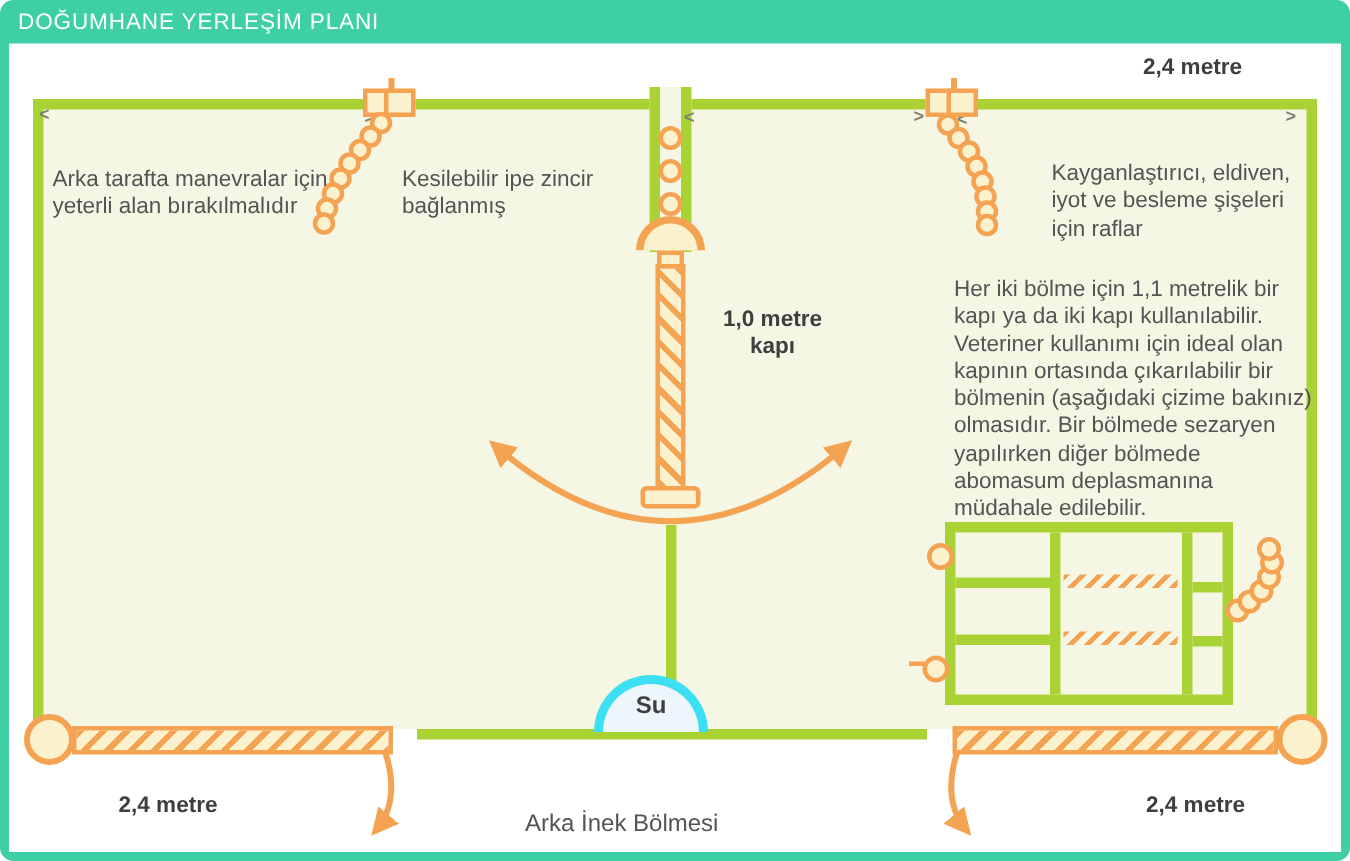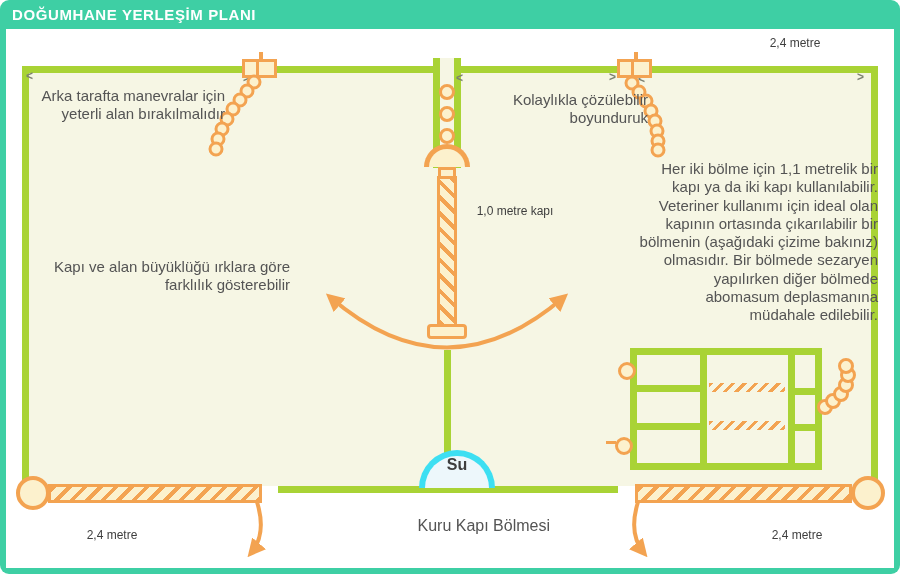--- a/index.html
+++ b/index.html
@@ -6,49 +6,49 @@
     --teal:#3ecfa4; --wall:#a9d335; --orange:#f3a351; --cream:#f6f6e4;
     --shape:#fcf1cd; --cyan:#3ddff2; --cyan-fill:#edf7fb;
     --text:#545454; --text-dark:#3e3e3e; --marker:#7c8170;
   }
   *{margin:0;padding:0;box-sizing:content-box;}
   body{font-family:"Liberation Sans",sans-serif;background:#fff;}
   .stage{position:relative;width:900px;height:574px;background:var(--teal,#3ecfa4);
          border-radius:9px;overflow:hidden;}
   .abs{position:absolute;}
   .titlebar{position:absolute;left:0;top:0;width:900px;height:29px;}
-  .title{position:absolute;left:12px;top:6px;color:#ffffff;font-weight:bold;
+  .title{position:absolute;left:12px;top:6px;color:#ffffff;font-weight:normal;
          font-size:15px;letter-spacing:.6px;}
   .panel{position:absolute;left:6px;top:29px;width:888px;height:539px;background:#ffffff;}
   .room{position:absolute;left:22px;top:66px;width:856px;height:420px;background:var(--cream);}
   .wall{position:absolute;background:var(--wall);}
-  .note{position:absolute;color:var(--text);font-size:15px;line-height:1.22;text-align:right;}
-  .dim{position:absolute;color:var(--text-dark);font-size:12px;font-weight:normal;
+  .note{position:absolute;color:var(--text);font-size:15px;line-height:1.22;text-align:left;margin-top:24px;}
+  .dim{position:absolute;color:var(--text-dark);font-size:15px;font-weight:bold;
        text-align:center;line-height:1.2;}
   .mk{position:absolute;color:var(--marker);font-size:12px;font-weight:bold;line-height:1;}
   .hw{position:absolute;border:3px solid var(--orange);background:var(--shape);}
   .pin{position:absolute;background:var(--orange);}
   .ring{position:absolute;border:3px solid var(--orange);background:var(--shape);border-radius:50%;}
   .hatch-h{position:absolute;border:3px solid var(--orange);
      background:repeating-linear-gradient(135deg,var(--orange) 0 4px,var(--shape) 4px 11px);}
   .hatch-v{position:absolute;border:3px solid var(--orange);
      background:repeating-linear-gradient(45deg,var(--orange) 0 4px,var(--shape) 4px 11px);}
   .strip{position:absolute;
      background:repeating-linear-gradient(135deg,var(--orange) 0 3px,rgba(0,0,0,0) 3px 8px);}
   .dome{position:absolute;left:424px;top:144px;width:36px;height:18px;background:var(--shape);
      border:5px solid var(--orange);border-bottom:none;border-radius:23px 23px 0 0;}
   .stem{position:absolute;left:438px;top:167px;width:12px;height:6px;background:var(--shape);
      border:3px solid var(--orange);}
   .latch{position:absolute;left:427px;top:324px;width:34px;height:9px;background:var(--shape);
      border:3px solid var(--orange);border-radius:4px;}
   .hinge{position:absolute;width:26px;height:26px;border:4px solid var(--orange);
      background:var(--shape);border-radius:50%;}
-  .water{position:absolute;left:419px;top:450px;width:64px;height:32px;background:var(--cyan-fill);
+  .water{position:absolute;left:396px;top:450px;width:64px;height:32px;background:var(--cyan-fill);
      border:6px solid var(--cyan);border-bottom:none;border-radius:38px 38px 0 0;
-     display:flex;align-items:flex-start;justify-content:center;}
+     display:flex;align-items:center;justify-content:center;}
   .water span{color:var(--text-dark);font-weight:bold;font-size:16px;padding-bottom:2px;}
   .grid{position:absolute;left:630px;top:348px;width:178px;height:108px;
      border:7px solid var(--wall);}
   .gwall{position:absolute;background:var(--wall);}
   svg.overlay{position:absolute;left:0;top:0;pointer-events:none;}
   .oc-stroke{stroke:var(--orange);stroke-width:4;fill:none;}
   .oc-fill{fill:var(--orange);}
   .chain-c{stroke:var(--orange);stroke-width:3;fill:var(--shape);}
 </style>
 </head>
@@ -164,21 +164,21 @@
       <circle class="chain-c" cx="833" cy="401" r="6.5"></circle>
       <circle class="chain-c" cx="841" cy="394" r="6.5"></circle>
       <circle class="chain-c" cx="846" cy="385" r="6.5"></circle>
       <circle class="chain-c" cx="848" cy="375" r="6.5"></circle>
       <circle class="chain-c" cx="846" cy="366" r="6.5"></circle>
     </g>
   </svg>
 
   <div class="dim" style="left:715px;top:36px;width:160px;">2,4 metre</div>
   <div class="note" style="left:35px;top:87px;width:190px;">Arka tarafta manevralar için yeterli alan bırakılmalıdır</div>
-  <div class="note" style="left:468px;top:91px;width:180px;">Kolaylıkla çözülebilir boyunduruk</div>
+  <div class="note" style="left:268px;top:87px;width:165px;">Kesilebilir ipe zincir bağlanmış</div>
+  <div class="note" style="left:701px;top:83px;width:168px;">Kayganlaştırıcı, eldiven, iyot ve besleme şişeleri için raflar</div>
   <div class="note" style="left:636px;top:160px;width:242px;">Her iki bölme için 1,1 metrelik bir kapı ya da iki kapı kullanılabilir. Veteriner kullanımı için ideal olan kapının ortasında çıkarılabilir bir bölmenin (aşağıdaki çizime bakınız) olmasıdır. Bir bölmede sezaryen yapılırken diğer bölmede abomasum deplasmanına müdahale edilebilir.</div>
   <div class="dim" style="left:470px;top:204px;width:90px;">1,0 metre kapı</div>
-  <div class="note" style="left:25px;top:258px;width:265px;">Kapı ve alan büyüklüğü ırklara göre farklılık gösterebilir</div>
-  <div class="note" style="left:350px;top:516px;width:200px;font-size:16px;">Kuru Kapı Bölmesi</div>
+  <div class="note" style="left:350px;top:516px;width:200px;font-size:16px;">Arka İnek Bölmesi</div>
   <div class="dim" style="left:57px;top:528px;width:110px;">2,4 metre</div>
   <div class="dim" style="left:742px;top:528px;width:110px;">2,4 metre</div>
 
 </div>
 
 </body></html>

